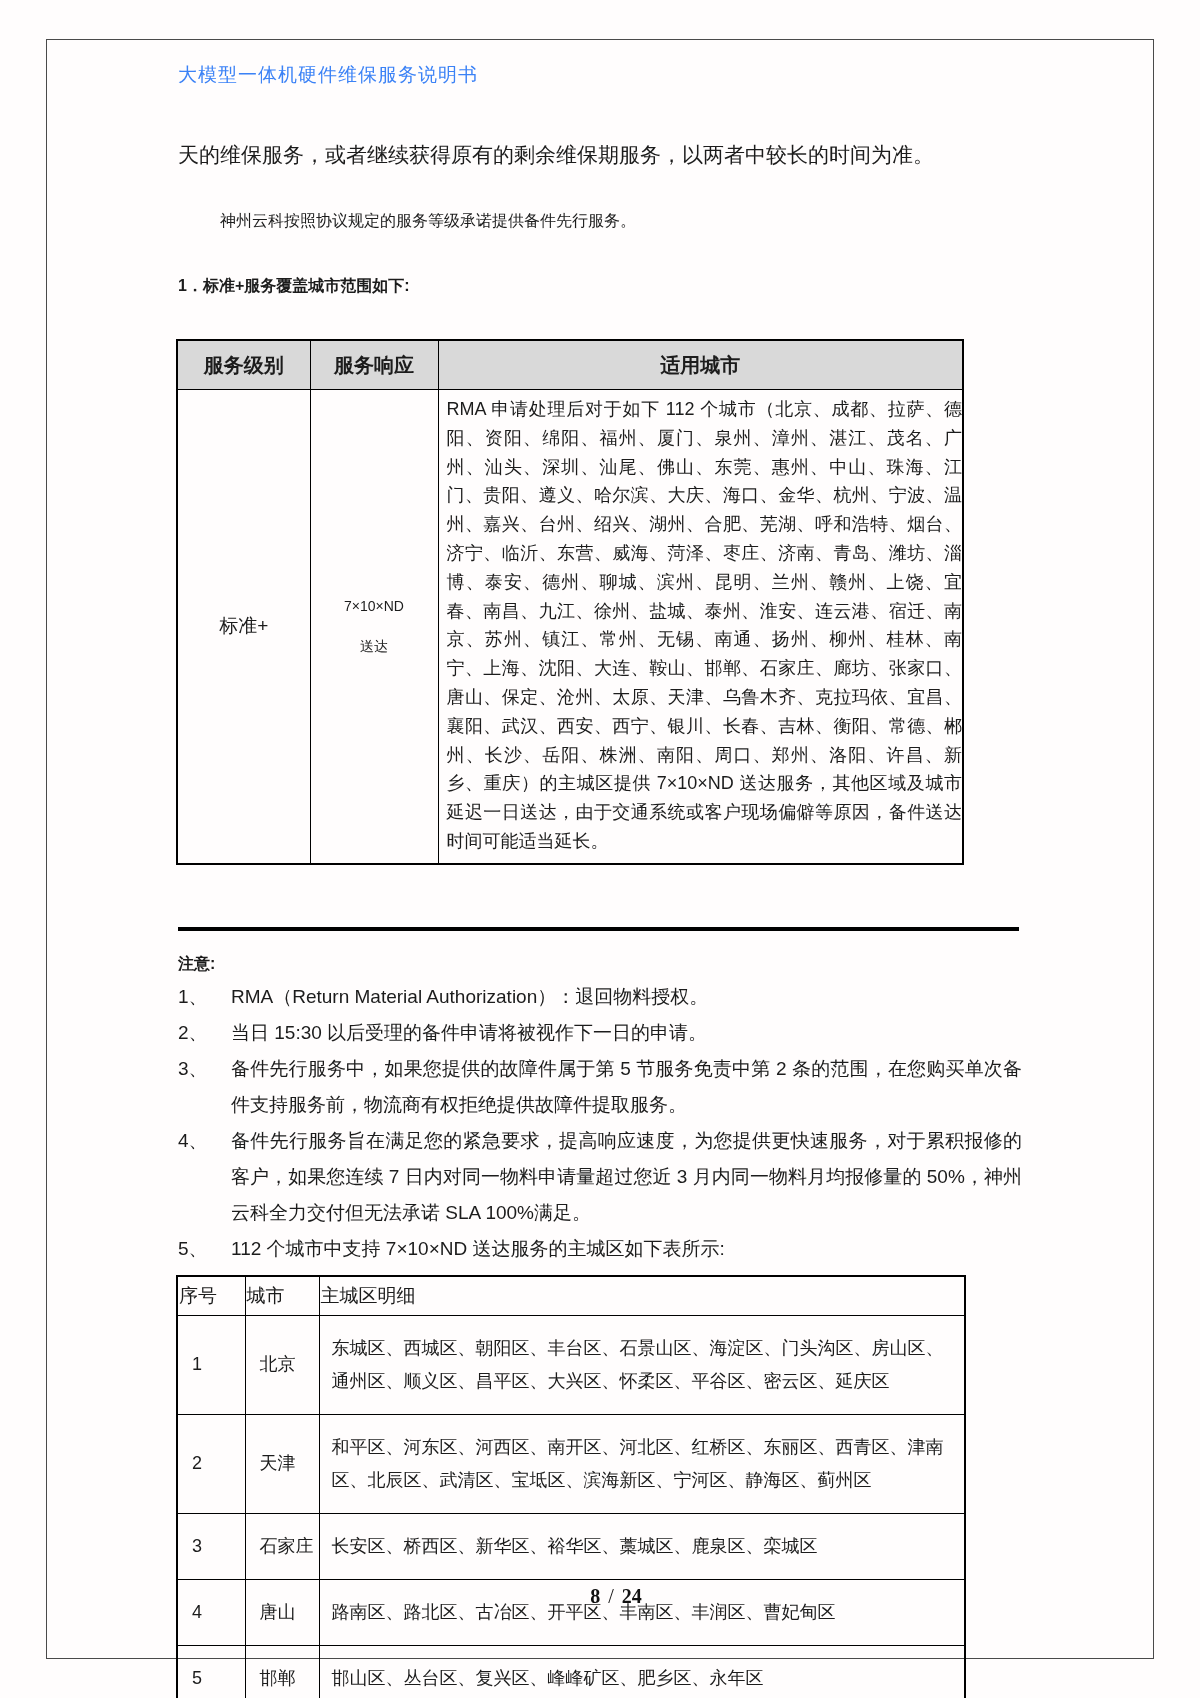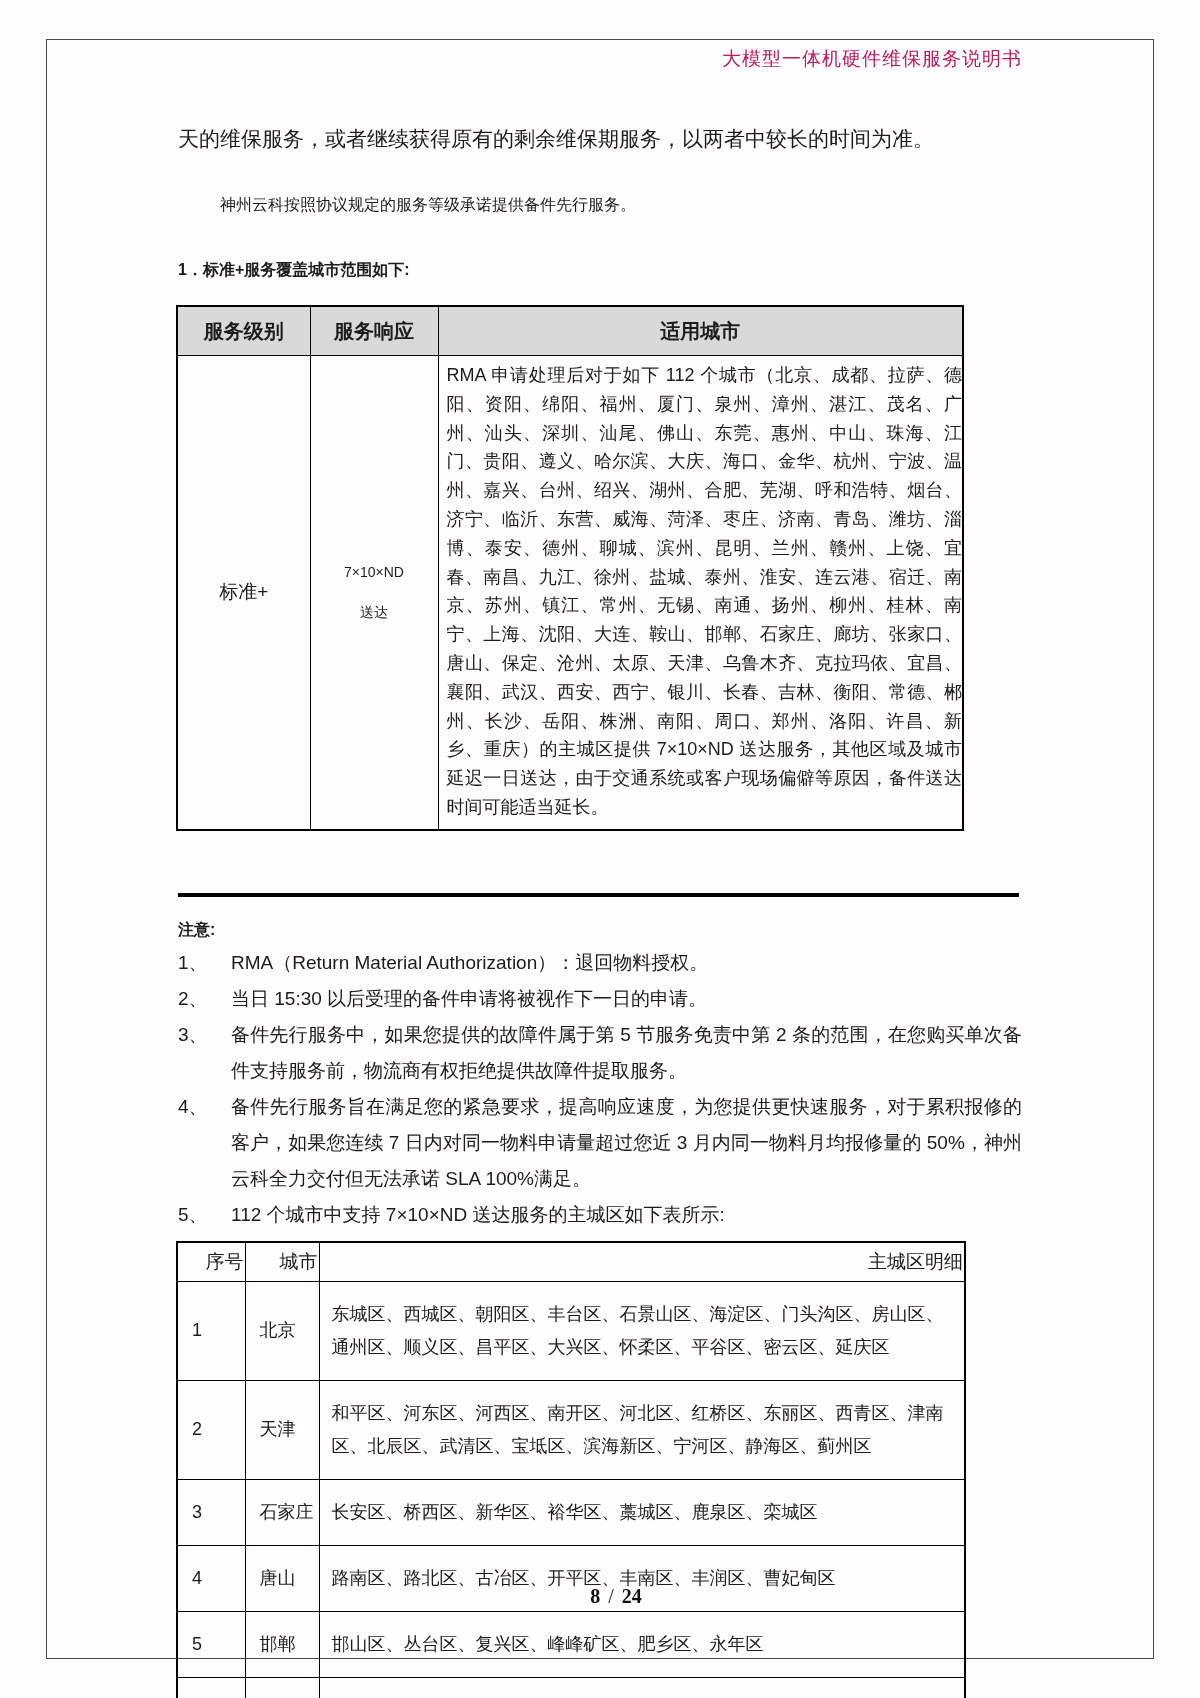--- a/index.html
+++ b/index.html
@@ -16,35 +16,35 @@
     position:absolute;left:46px;top:39px;
     width:1106px;height:1618px;
     border:1px solid #4a4a4a;
     pointer-events:none;
   }
   .content{
     position:absolute;left:178px;top:0;
     width:844px;
   }
   .doc-header{
-    padding-top:46px;
-    text-align:right;
+    padding-top:62px;
+    text-align:left;
     font-family:"Liberation Serif",serif;
     font-size:19px;
-    color:#be185d;
+    color:#3b82f6;
     letter-spacing:1px;
   }
   .para1{margin-top:52px;font-size:21px;line-height:30px;}
   .para2{margin-top:36px;font-size:16px;line-height:30px;text-indent:42px;}
   .section-heading{margin-top:40px;font-size:16px;font-weight:bold;}
 
   
   table{border-collapse:collapse;}
   .table1{
-    margin-top:24px;margin-left:-2px;
+    margin-top:42px;margin-left:-2px;
     width:788px;
     border:2px solid #000;
   }
   .table1 th{
     background:#d9d9d9;
     border:1px solid #000;
     font-size:20px;font-weight:bold;
     height:46px;text-align:center;
   }
   .table1 td{
@@ -70,21 +70,21 @@
 
   
   .table2{
     margin-top:8px;margin-left:-2px;
     width:790px;
     border:2px solid #000;
   }
   .table2 th{
     border:1px solid #000;
     font-size:19px;font-weight:normal;
-    height:36px;text-align:right;
+    height:36px;text-align:left;
   }
   .table2 td{
     border:1px solid #000;
     font-size:18px;line-height:33px;
     padding:16px 12px;
     vertical-align:middle;
   }
   .col-no{width:68px;}
   .col-city{width:74px;}
   .table2 td.cell-no,.table2 td.cell-city{padding:2px 0 2px 14px;}

